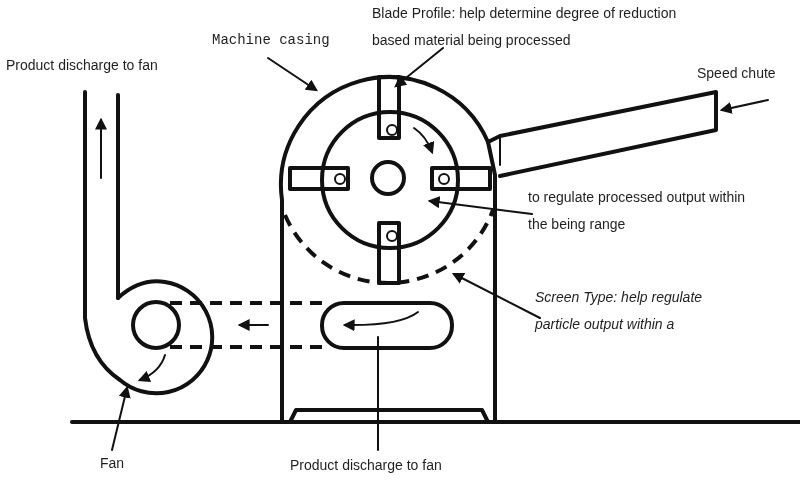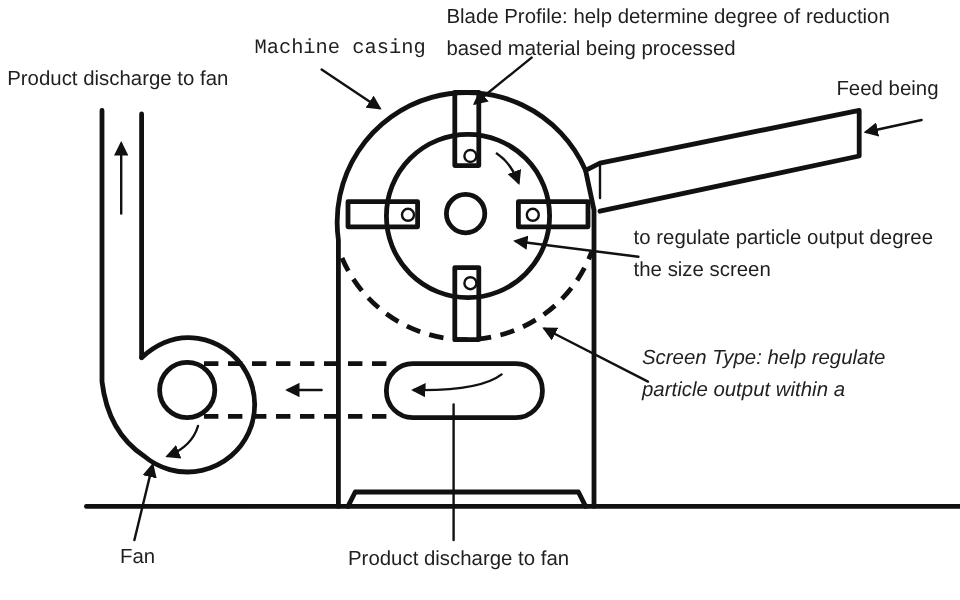--- a/index.html
+++ b/index.html
@@ -1,19 +1,19 @@
 <!DOCTYPE html>
 <html><head>
 <meta charset="utf-8">
 <style>
   html, body { margin: 0; padding: 0; background: #ffffff; }
   body { width: 800px; height: 500px; position: relative; overflow: hidden;
          font-family: "Liberation Sans", sans-serif; color: #1a1a1a; }
   #diagram { position: absolute; left: 0; top: 0; }
-  .lbl { position: absolute; font-size: 17px; line-height: 27px; white-space: nowrap; color: #1f1f1f; }
+  .lbl { position: absolute; font-size: 14px; line-height: 27px; white-space: nowrap; color: #1f1f1f; }
   .stroke { fill: none; stroke: #111; stroke-width: 4; stroke-linecap: round; stroke-linejoin: round; }
   .thin { fill: none; stroke: #111; stroke-width: 2; stroke-linecap: round; }
   .dash { fill: none; stroke: #111; stroke-width: 4; stroke-dasharray: 12 8; }
   .arrowhead { fill: #111; }
 </style>
 </head>
 <body>
 
 <svg id="diagram" width="800" height="500" viewBox="0 0 800 500">
   <defs>
@@ -68,23 +68,23 @@
   <line class="thin" marker-end="url(#ah)" x1="112" y1="450" x2="127" y2="388"></line>
   <line class="thin" x1="378" y1="450" x2="378" y2="337"></line>
 </svg>
 
 <div class="lbl" style="left:372px;top:0px;">
   <div>Blade Profile: help determine degree of reduction</div>
   <div>based material being processed</div>
 </div>
 <div class="lbl" style="left:212px;top:27px;font-family:Liberation Mono, monospace;">Machine casing</div>
 <div class="lbl" style="left:6px;top:52px;">Product discharge to fan</div>
-<div class="lbl" style="left:697px;top:60px;">Feed being</div>
+<div class="lbl" style="left:697px;top:60px;">Speed chute</div>
 <div class="lbl" style="left:528px;top:184px;">
-  <div>to regulate particle output degree</div>
-  <div>the size screen</div>
+  <div>to regulate processed output within</div>
+  <div>the being range</div>
 </div>
 <div class="lbl" style="left:535px;top:284px;font-style:italic;">
   <div>Screen Type: help regulate</div>
   <div>particle output within a</div>
 </div>
 <div class="lbl" style="left:100px;top:450px;">Fan</div>
 <div class="lbl" style="left:290px;top:452px;">Product discharge to fan</div>
 
 </body></html>

